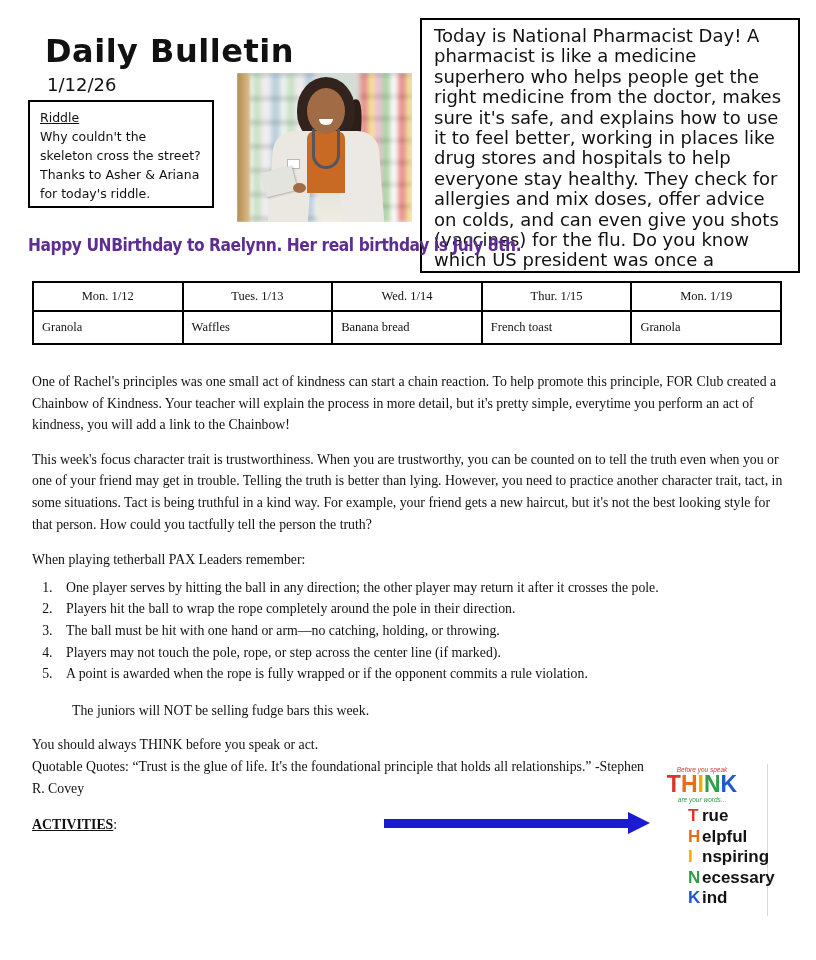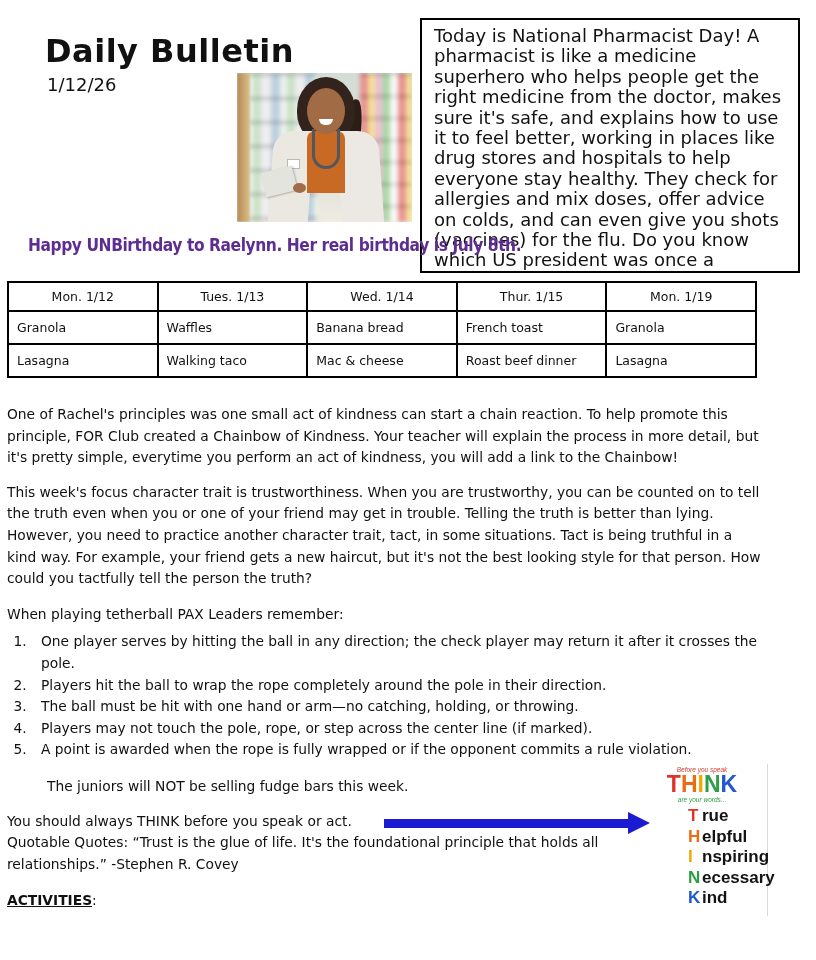--- a/index.html
+++ b/index.html
@@ -58,21 +58,21 @@
   .ph-hand  { position:absolute; left:56px; top:110px; width:13px; height:10px; background:#a16b46; border-radius:50%; }
 
   
   .unbirthday {
     position:absolute; left:28px; top:234px; width:460px;
     font-size:18px; font-weight:700; color:#5E2D91; letter-spacing:-.5px;
     transform:scaleX(.86); transform-origin:left center; white-space:nowrap;
   }
 
   
-  .content { position:absolute; left:7px; top:281px; width:756px; font-size:13.8px; line-height:21.6px; }
+  .content { position:absolute; left:32px; top:281px; width:756px; font-size:13.8px; line-height:21.6px;font-family:Liberation Serif, serif; }
   table.menu { border-collapse:collapse; width:750px; table-layout:fixed; }
   table.menu th, table.menu td { border:2px solid #000; font-weight:400; font-size:12.5px; }
   table.menu th { height:29px; text-align:center; }
   table.menu td { height:33px; text-align:left; padding-left:8px; }
 
   
   .p1 { margin-top:26px; }
   .p2 { margin-top:13px; }
   .p-intro { margin-top:14px; }
   ol.rules { margin-top:6px; padding-left:24px; }
@@ -100,20 +100,25 @@
   .think .init { display:inline-block; width:14px; }
 </style>
 </head>
 <body>
 
 <div class="page">
 
   <div class="title">Daily Bulletin</div>
   <div class="date">1/12/26</div>
 
+  <div class="riddle-box">
+    <div class="hd">Riddle</div>
+    <div>Why couldn't the skeleton cross the street?</div>
+    <div>Thanks to Asher &amp; Ariana for today's riddle.</div>
+  </div>
 
   <div class="photo">
     <div class="bg-left"></div>
     <div class="post"></div>
     <div class="bg-right"></div>
     <div class="ph-pony"></div>
     <div class="ph-hair"></div>
     <div class="ph-coat-l"></div>
     <div class="ph-coat-r"></div>
     <div class="ph-blouse"></div>
@@ -139,36 +144,29 @@
         <th>Thur. 1/15</th>
         <th>Mon. 1/19</th>
       </tr>
       <tr>
         <td>Granola</td>
         <td>Waffles</td>
         <td>Banana bread</td>
         <td>French toast</td>
         <td>Granola</td>
       </tr>
-      <tr>
-        <td>Lasagna</td>
-        <td>Walking taco</td>
-        <td>Mac &amp; cheese</td>
-        <td>Roast beef dinner</td>
-        <td>Lasagna</td>
-      </tr>
     </tbody>
       </table>
 
     <p class="p1">One of Rachel's principles was one small act of kindness can start a chain reaction. To help promote this principle, FOR Club created a Chainbow of Kindness. Your teacher will explain the process in more detail, but it's pretty simple, everytime you perform an act of kindness, you will add a link to the Chainbow!</p>
     <p class="p2">This week's focus character trait is trustworthiness. When you are trustworthy, you can be counted on to tell the truth even when you or one of your friend may get in trouble. Telling the truth is better than lying. However, you need to practice another character trait, tact, in some situations. Tact is being truthful in a kind way. For example, your friend gets a new haircut, but it's not the best looking style for that person. How could you tactfully tell the person the truth?</p>
     <p class="p-intro">When playing tetherball PAX Leaders remember:</p>
 
     <ol class="rules">
-      <li>One player serves by hitting the ball in any direction; the check player may return it after it crosses the pole.</li>
+      <li>One player serves by hitting the ball in any direction; the other player may return it after it crosses the pole.</li>
       <li>Players hit the ball to wrap the rope completely around the pole in their direction.</li>
       <li>The ball must be hit with one hand or arm—no catching, holding, or throwing.</li>
       <li>Players may not touch the pole, rope, or step across the center line (if marked).</li>
       <li>A point is awarded when the rope is fully wrapped or if the opponent commits a rule violation.</li>
     </ol>
 
     <p class="p-fudge">The juniors will NOT be selling fudge bars this week.</p>
     <p class="p-think">You should always THINK before you speak or act.</p>
     <p class="p-quote">Quotable Quotes: “Trust is the glue of life. It's the foundational principle that holds all relationships.” -Stephen R. Covey</p>
     <p class="p-activities"><span class="lbl">ACTIVITIES</span><span>:</span></p>

